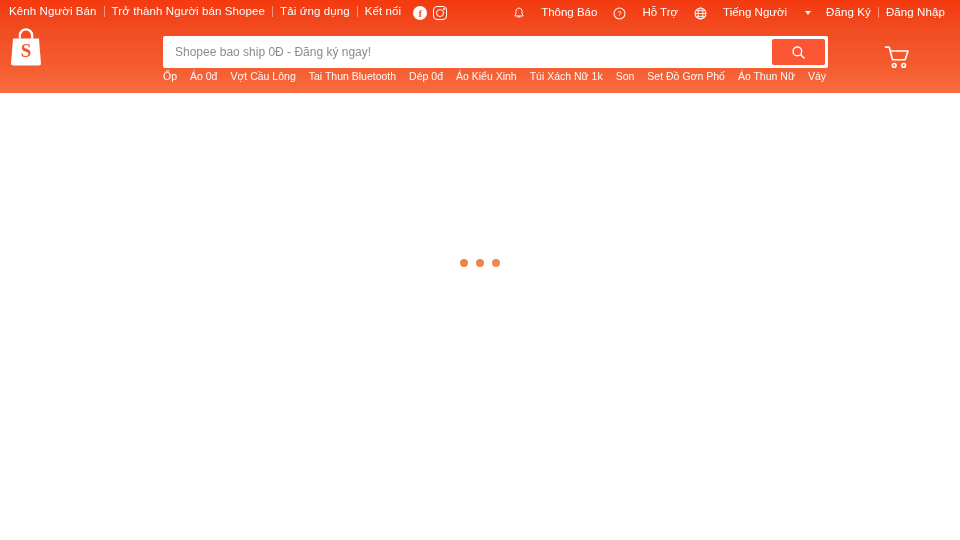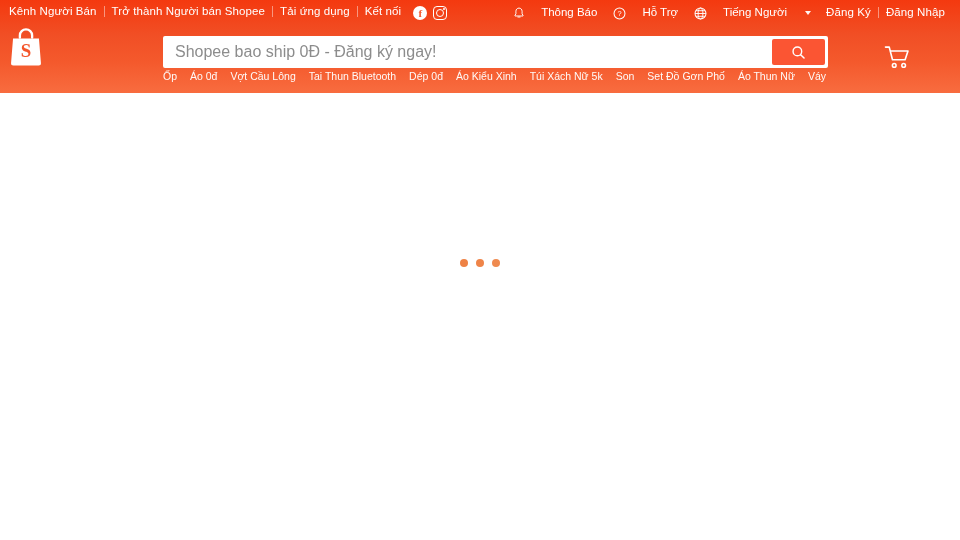--- a/index.html
+++ b/index.html
@@ -120,21 +120,21 @@
     border-radius:2px;
     padding:2px;
     height:32px;
     align-items:center;
   }
   .search-input{
     flex:1;
     border:none;outline:none;
     height:28px;
     padding:0 10px;
-    font-size:16px;
+    font-size:12px;
     font-family:"Liberation Sans", sans-serif;
     color:#be185d;
     background:transparent;
   }
   .search-input::placeholder{ color:#8c8c8c; }
   .search-btn{
     width:53px;height:26px;
     margin-right:1px;
     background:#fb5533;
     border:none;border-radius:2px;
@@ -264,21 +264,21 @@
         </button>
       </div>
 
       <div class="hotwords">
         <a class="hotword" href="#">Ốp</a>
         <a class="hotword" href="#">Áo 0đ</a>
         <a class="hotword" href="#">Vợt Cầu Lông</a>
         <a class="hotword" href="#">Tai Thun Bluetooth</a>
         <a class="hotword" href="#">Dép 0đ</a>
         <a class="hotword" href="#">Áo Kiểu Xinh</a>
-        <a class="hotword" href="#">Túi Xách Nữ 5k</a>
+        <a class="hotword" href="#">Túi Xách Nữ 1k</a>
         <a class="hotword" href="#">Son</a>
         <a class="hotword" href="#">Set Đồ Gơn Phố</a>
         <a class="hotword" href="#">Áo Thun Nữ</a>
         <a class="hotword" href="#">Váy Tết</a>
       </div>
     </div>
 
     <a class="cart" href="#">
       <svg width="27" height="25" viewBox="0 0 28 26">
         <path d="M1.5 2.2h3.9l3.4 13.1h13.1l3-9.1H7.2" fill="none" stroke="#ffffff" stroke-width="1.7" stroke-linecap="round" stroke-linejoin="round"></path>

